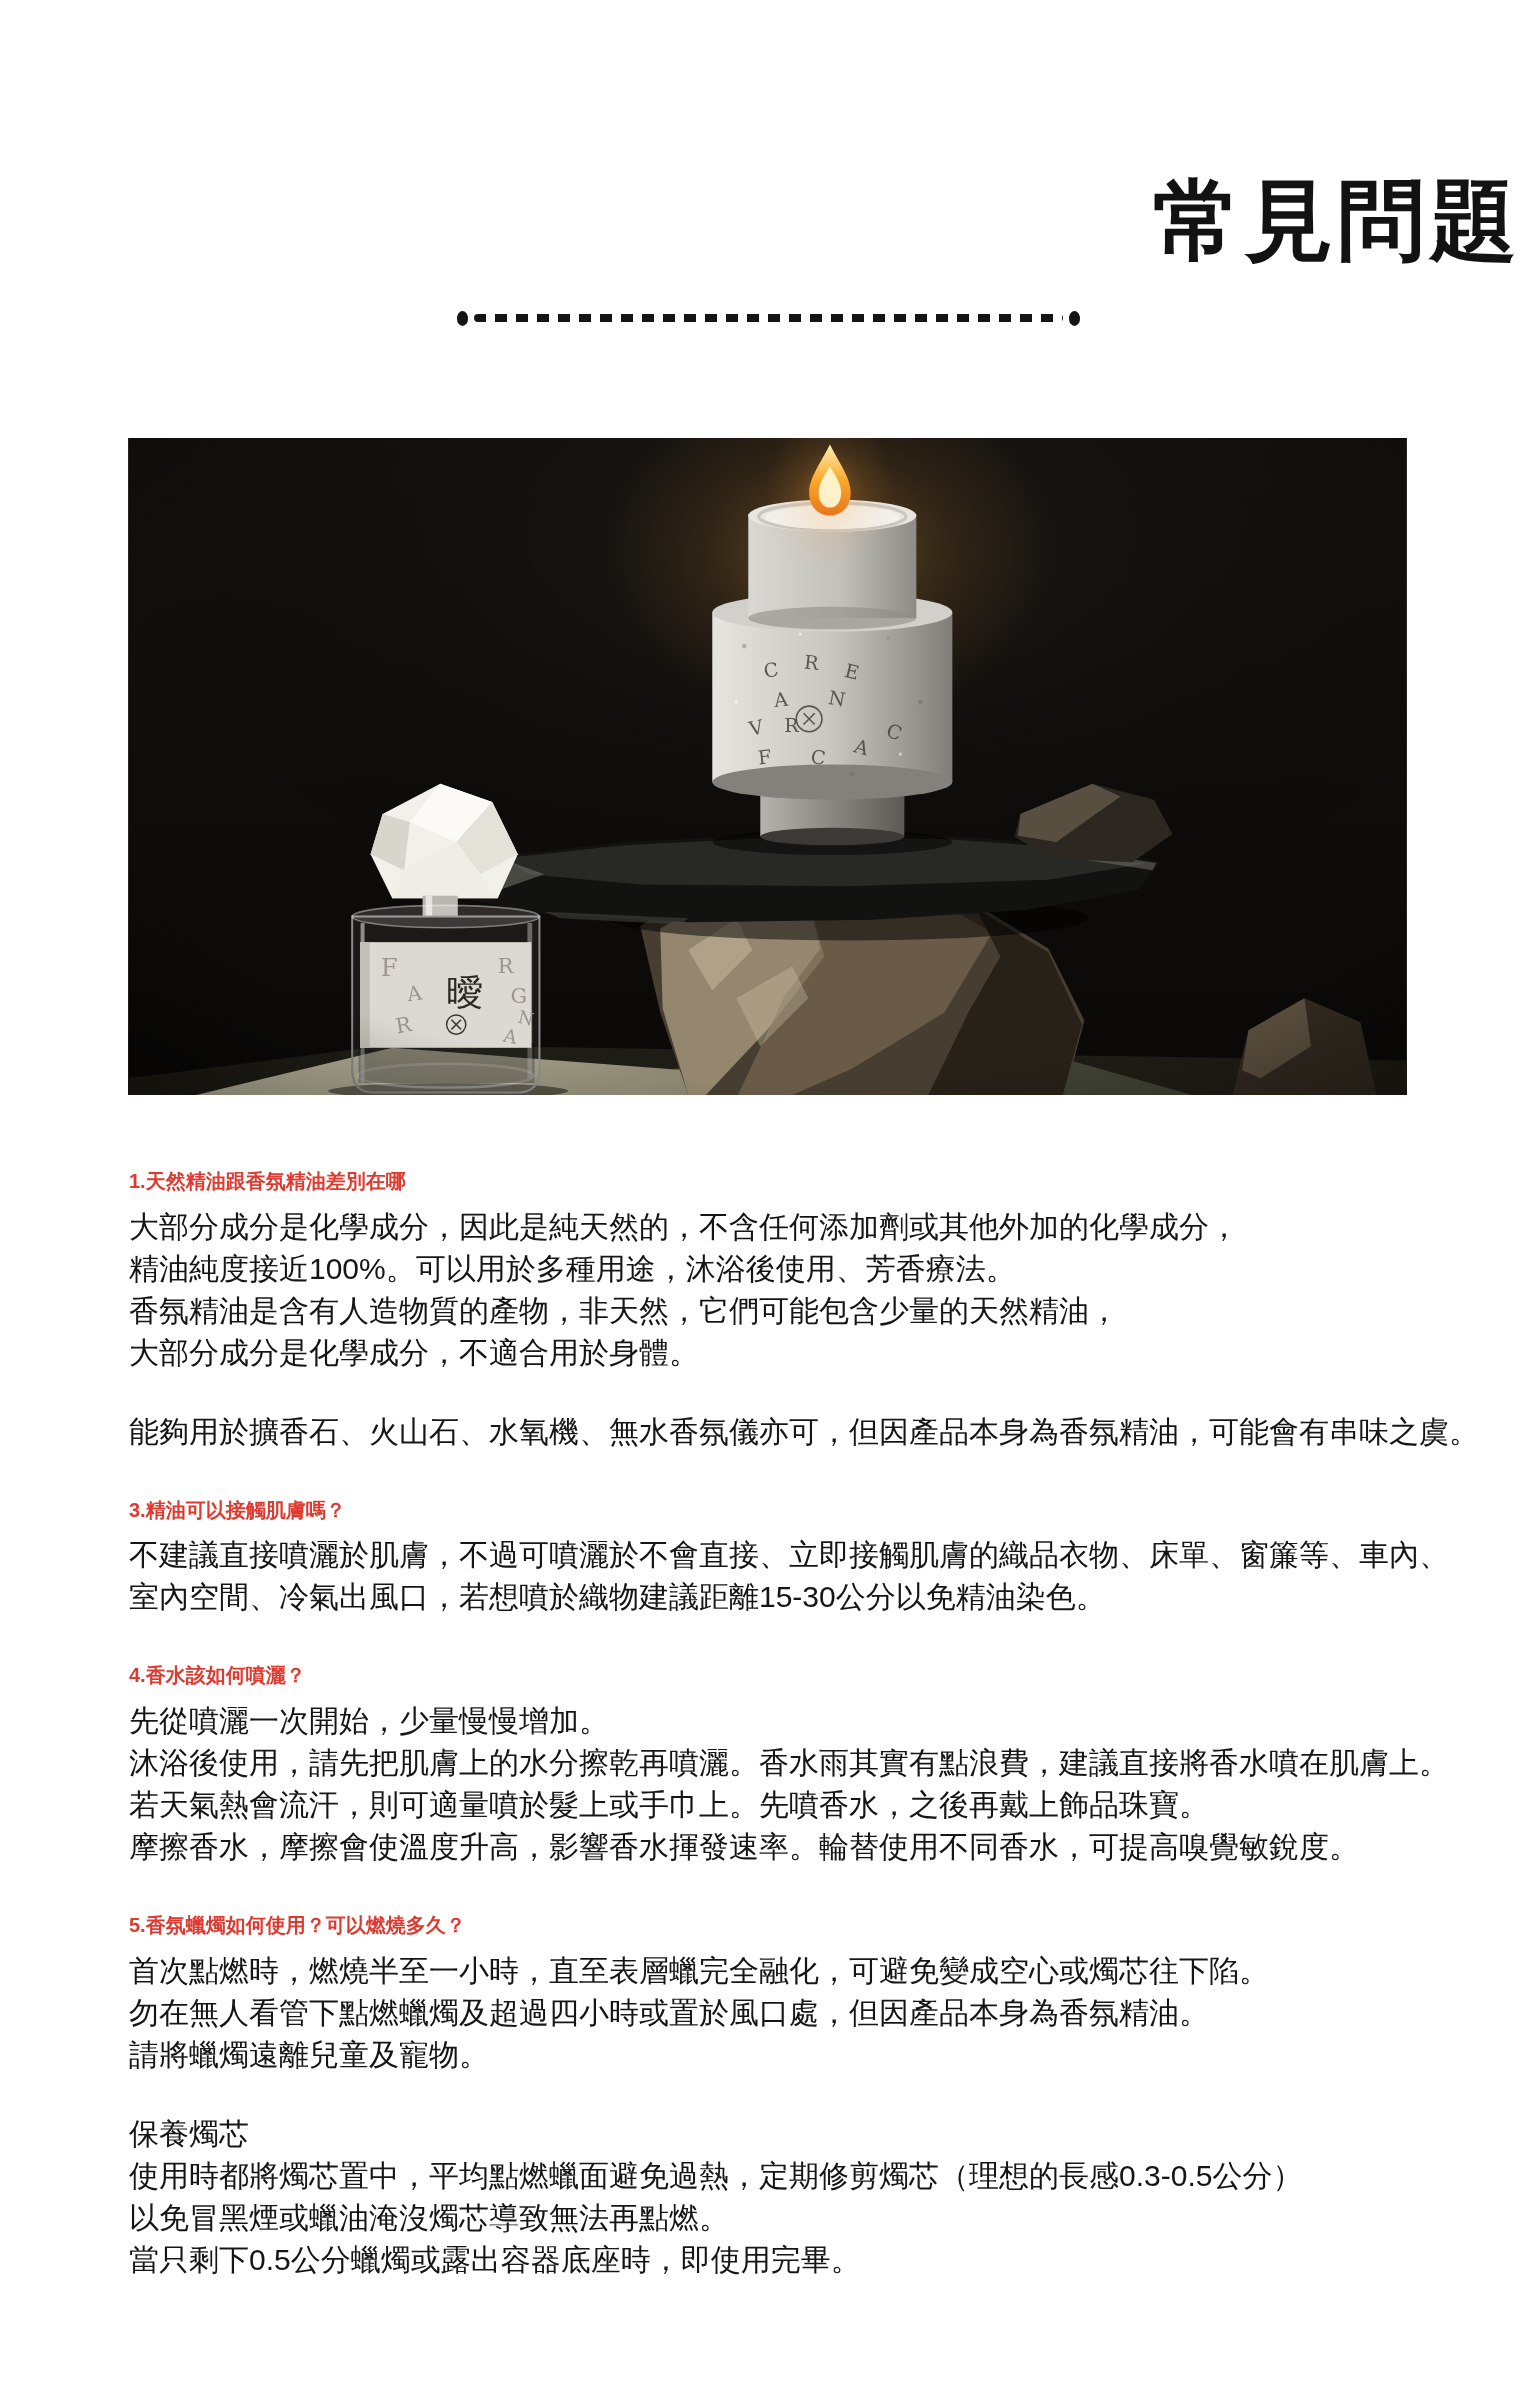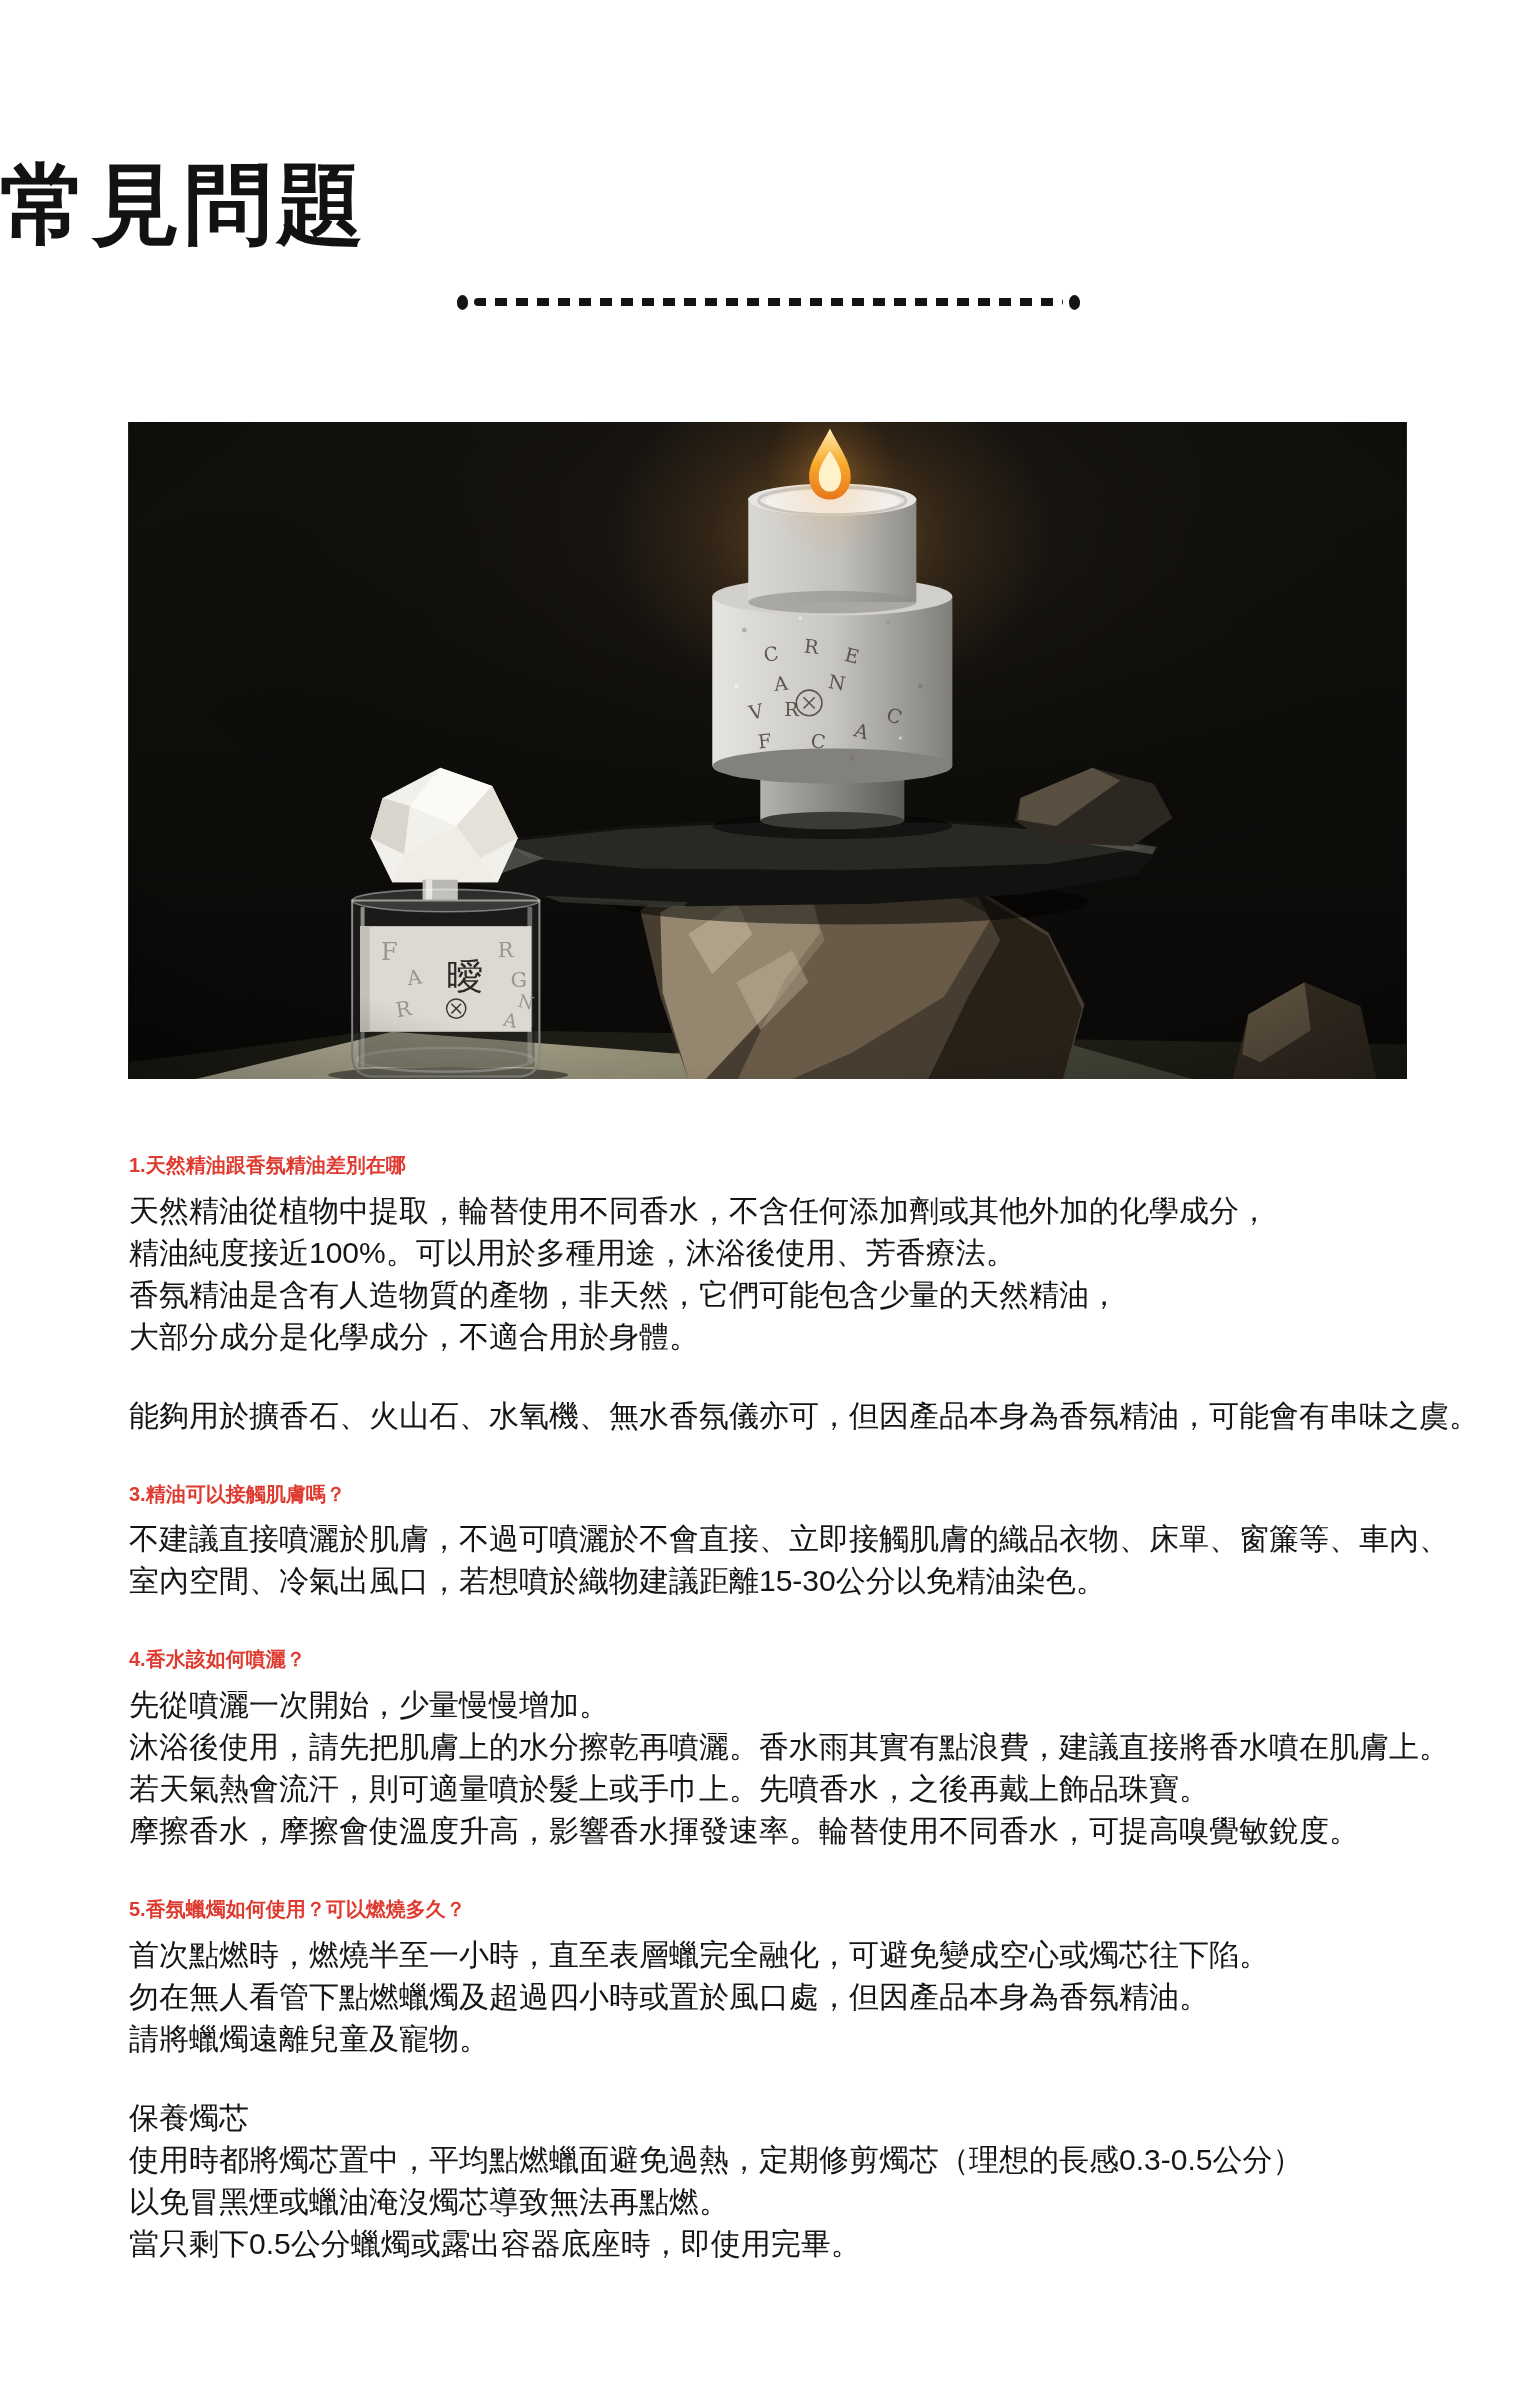--- a/index.html
+++ b/index.html
@@ -3,21 +3,21 @@
 <meta charset="utf-8">
 <style>
   html,body{margin:0;padding:0;}
   body{
     width:1537px;height:2401px;background:#ffffff;
     font-family:"Liberation Sans",sans-serif;
     overflow:hidden;position:relative;
   }
   .page{position:relative;width:1537px;height:2401px;background:#ffffff;}
   .title{
-    margin:0;padding-top:156px;text-align:left;
+    margin:16px;padding-top:156px;text-align:right;
     font-family:"DejaVu Serif","Liberation Serif",serif;
     font-size:88px;line-height:1.1;font-weight:900;
     color:#121212;letter-spacing:4px;
   }
   .divider{
     width:623px;margin:42px auto 0;display:flex;align-items:center;gap:5.6px;
   }
   .divider .dot{
     width:11.2px;height:15px;border-radius:50%;background:#141414;flex:0 0 auto;
   }
@@ -230,21 +230,21 @@
       </g>
 
       <rect x="0" y="0" width="1598" height="821" fill="url(#g-vig)"></rect>
     </svg>
   </div>
 
   <div class="faq">
 
     <section class="faq-section">
       <h2 class="faq-heading">1.天然精油跟香氛精油差別在哪</h2>
-      <div class="line">天然精油從植物中提取，輪替使用不同香水，不含任何添加劑或其他外加的化學成分，</div>
+      <div class="line">大部分成分是化學成分，因此是純天然的，不含任何添加劑或其他外加的化學成分，</div>
       <div class="line">精油純度接近100%。可以用於多種用途，沐浴後使用、芳香療法。</div>
       <div class="line">香氛精油是含有人造物質的產物，非天然，它們可能包含少量的天然精油，</div>
       <div class="line">大部分成分是化學成分，不適合用於身體。</div>
     </section>
 
     <section class="faq-section">
       <div class="line">能夠用於擴香石、火山石、水氧機、無水香氛儀亦可，但因產品本身為香氛精油，可能會有串味之虞。</div>
     </section>
 
     <section class="faq-section">

